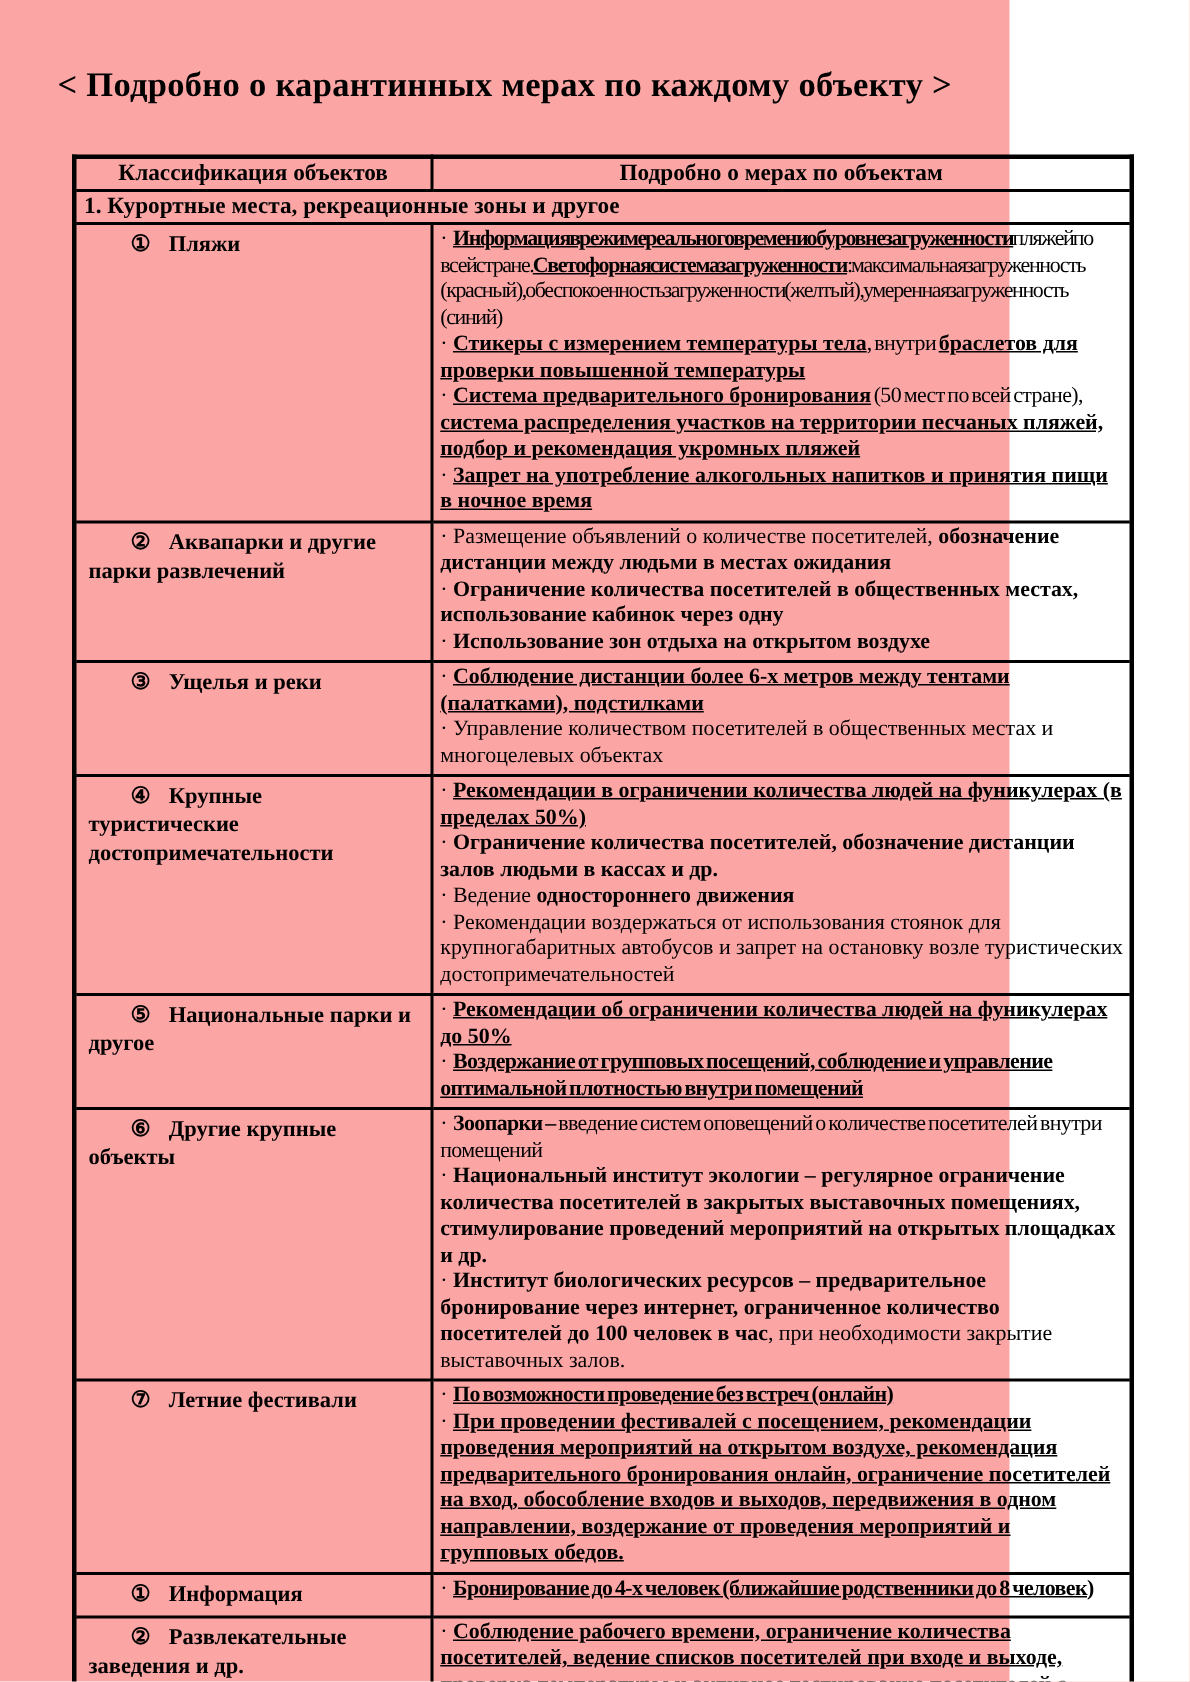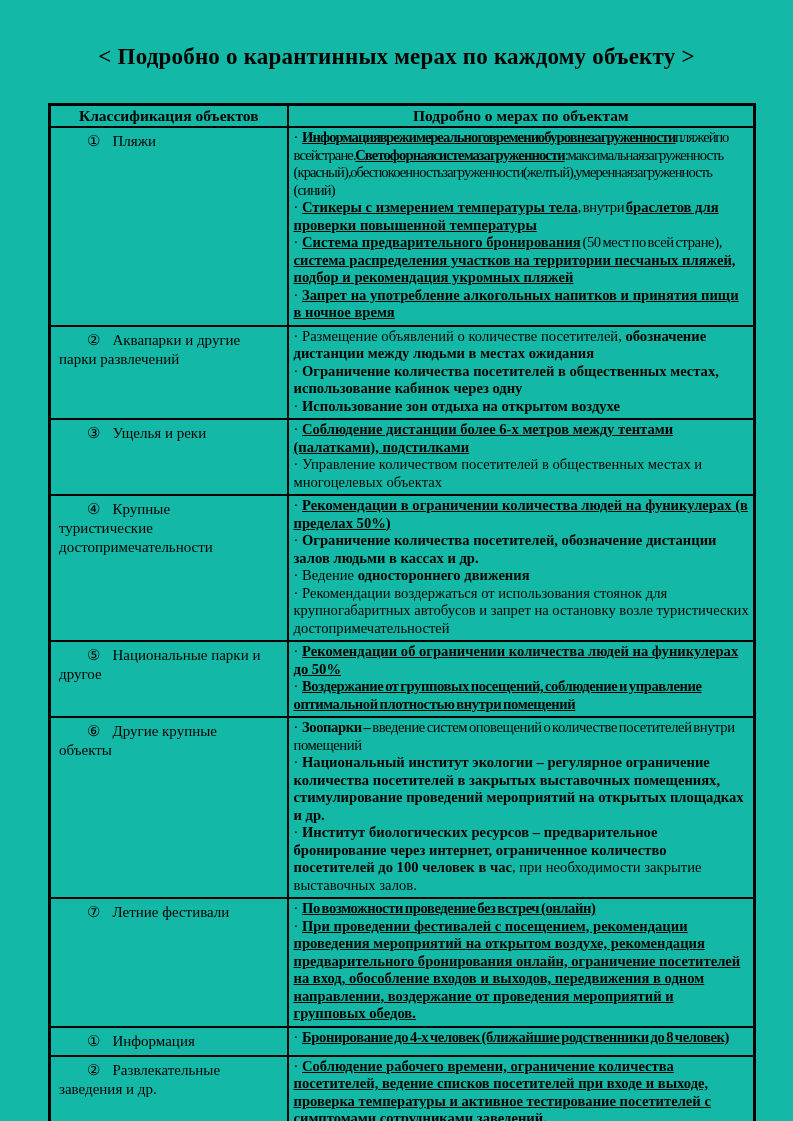--- a/index.html
+++ b/index.html
@@ -7,23 +7,23 @@
     padding: 0;
     background: #ffffff;
     width: 793px;
     height: 1121px;
     overflow: hidden;
     font-family: "Liberation Serif", "DejaVu Serif", serif;
     color: #000000;
   }
   .page {
     position: relative;
-    width: 793px;
+    width: 673px;
     height: 1121px;
-    background: #14b8a6;
+    background: #fca5a5;
   }
   .doc-title {
     margin: 0;
     padding-top: 44px;
     text-align: center;
     font-size: 23px;
     font-weight: bold;
     letter-spacing: 0.2px;
   }
   table.tbl {
@@ -48,21 +48,21 @@
     padding: 1px 2px;
     line-height: 18px;
   }
   td.section {
     font-size: 15.5px;
     font-weight: bold;
     padding: 1px 4px 1px 5px;
     line-height: 18px;
   }
   td.obj {
-    font-weight: normal;
+    font-weight: bold;
     font-size: 15px;
     padding: 4px 4px 4px 8px;
     text-indent: 28px;
     line-height: 19px;
   }
   td.obj .num { margin-right: 12px; }
   td.obj .lbl { white-space: pre-line; }
   td.meas {
     font-size: 14.6px;
     padding: 1px 4px 3px 5px;
@@ -86,20 +86,23 @@
       <col style="width:238px">
       <col>
     </colgroup>
     <thead>
       <tr>
         <th class="hdr">Классификация объектов</th>
         <th class="hdr">Подробно о мерах по объектам</th>
       </tr>
     </thead>
     <tbody>
+        <tr>
+          <td colspan="2" class="section">1. Курортные места, рекреационные зоны и другое</td>
+        </tr>
         <tr>
           <td class="obj"><span class="num">①</span><span class="lbl">Пляжи</span></td>
           <td class="meas">
             <div class="item"><span class="bullet">· </span><span class="b u c2">Информация в режиме реального времени об уровне загруженности</span><span class="c2"> пляжей по всей стране. </span><span class="b u c2">Светофорная система загруженности</span><span class="c2">: максимальная загруженность (красный), обеспокоенность загруженности (желтый), умеренная загруженность (синий)</span></div>
             <div class="item"><span class="bullet">· </span><span class="b u">Стикеры с измерением температуры тела</span><span class="c1">, внутри </span><span class="b u">браслетов для проверки повышенной температуры</span></div>
             <div class="item"><span class="bullet">· </span><span class="b u">Система предварительного бронирования</span><span class="c1"> (50 мест по всей стране), </span><span class="b u">система распределения участков на территории песчаных пляжей, подбор и рекомендация укромных пляжей</span></div>
             <div class="item"><span class="bullet">· </span><span class="b u">Запрет на употребление алкогольных напитков и принятия пищи в ночное время</span></div>
           </td>
         </tr>
         <tr>

